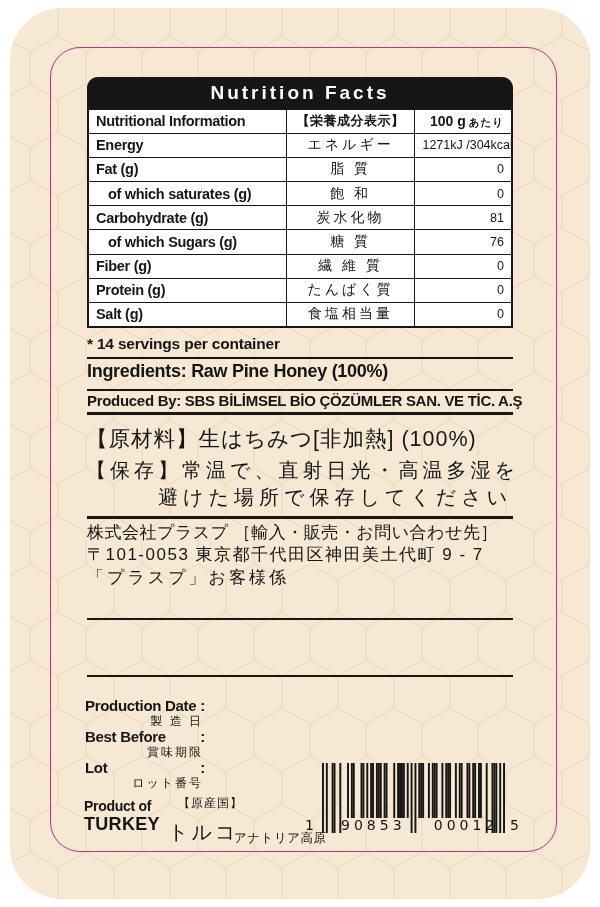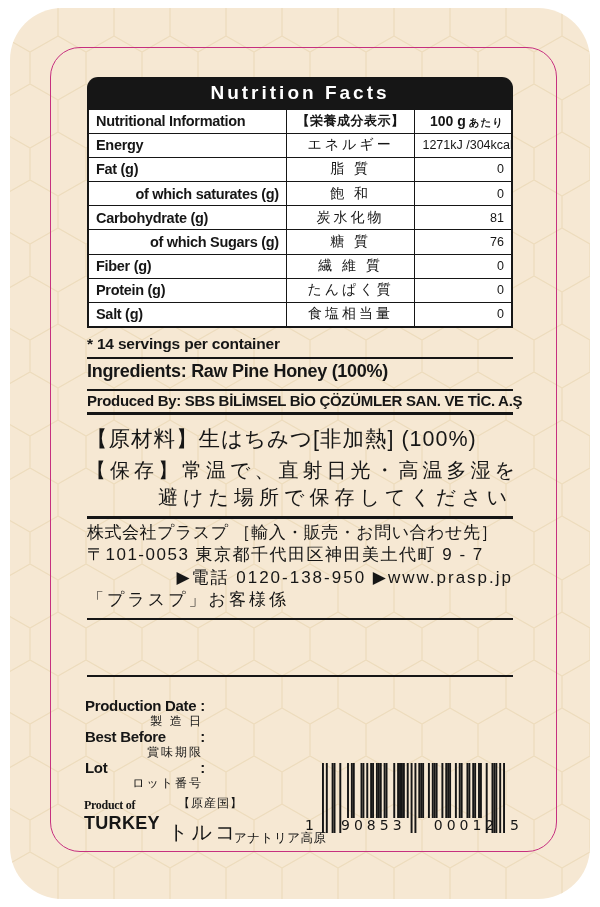--- a/index.html
+++ b/index.html
@@ -23,21 +23,21 @@
              font-weight:bold;font-size:19px;letter-spacing:3px;border-radius:11px 11px 0 0;}
   table.nt{width:426px;border-collapse:collapse;table-layout:fixed;background:#fff;}
   table.nt th,table.nt td{border:1.6px solid var(--ink);height:24.2px;padding:0 7px;overflow:hidden;white-space:nowrap;}
   table.nt{border:2.5px solid var(--ink);}
   .nt .c1{width:188px;text-align:left;font-weight:bold;font-size:14.5px;letter-spacing:-0.3px;}
   .nt .c2{width:122px;text-align:center;font-size:14px;letter-spacing:3px;}
   .nt thead .c2{font-size:13px;letter-spacing:0.5px;}
   .nt .c3{width:92px;text-align:right;font-size:12.5px;}
   .nt thead .c3 b{font-size:14px;}
   .nt thead .c3 .sm{font-size:10.5px;letter-spacing:1px;margin-left:3px;}
-  .nt td.ind{padding-left:19px;text-align:right;}
+  .nt td.ind{padding-left:19px;}
 
   .footnote{position:absolute;left:77px;top:327px;font-weight:bold;font-size:15.5px;letter-spacing:-0.2px;}
   .rule{position:absolute;left:77px;width:426px;height:2px;background:var(--ink);}
   .r1{top:349px;} .r2{top:381px;} .r3{top:404px;height:2.5px;} .r4{top:508px;height:2.5px;}
   .r5{top:610px;} .r6{top:667px;}
 
   .ing-line{position:absolute;left:77px;top:353px;font-size:18px;font-weight:bold;letter-spacing:-0.3px;}
   .ing-line .val{font-weight:bold;margin-top:32px;}
   .prod-line{position:absolute;left:77px;top:384px;font-size:15px;font-weight:bold;letter-spacing:-0.3px;}
 
@@ -53,21 +53,21 @@
 
   .warning{position:absolute;left:77px;top:616px;width:426px;font-size:19px;line-height:22.5px;letter-spacing:0.5px;}
 
   .dates{position:absolute;left:75px;top:689px;width:120px;}
   .dgroup{position:relative;margin-bottom:1px;}
   .den{position:relative;font-weight:bold;font-size:15px;letter-spacing:-0.3px;height:16px;}
   .den .colon{position:absolute;right:0;top:0;font-weight:bold;}
   .djp{font-size:12px;letter-spacing:2px;text-align:right;height:14px;padding-right:2px;}
 
   .origin-en{position:absolute;left:74px;top:790px;width:84px;text-align:left;}
-  .origin-en .po{display:block;font-weight:bold;font-size:12px;letter-spacing:-0.3px;font-family:Liberation Serif, serif;}
+  .origin-en .po{display:block;font-weight:bold;font-size:14px;letter-spacing:-0.3px;}
   .origin-en .tk{display:block;font-weight:bold;font-size:18px;letter-spacing:0.3px;}
   .origin-jp-label{position:absolute;left:168px;top:787px;font-size:12px;letter-spacing:1px;}
   .origin-jp-country{position:absolute;left:158px;top:811px;font-size:20px;letter-spacing:3px;}
   .origin-jp-region{position:absolute;left:224px;top:822px;font-size:12.5px;letter-spacing:0.5px;}
 
   .barcode{position:absolute;left:312px;top:755px;width:183px;height:70px;}
   .barcode svg{display:block;width:183px;height:70px;}
   .barcode rect{fill:var(--ink);}
   .bdigits{position:absolute;top:54px;height:16px;font-family:"DejaVu Sans",sans-serif;
            font-size:14px;color:var(--ink);}
@@ -159,21 +159,20 @@
       <div class="rule r3"></div>
 
       <div class="jp-ing">【原材料】生はちみつ[非加熱] (100%)</div>
       <div class="jp-sto1">【保存】常温で、直射日光・高温多湿を</div>
       <div class="jp-sto2">避けた場所で保存してください</div>
       <div class="rule r4"></div>
 
       <div class="importer">
         <div class="l1">株式会社プラスプ ［輸入・販売・お問い合わせ先］</div>
         <div class="l2">〒101-0053 東京都千代田区神田美土代町 9 - 7</div>
-        <div class="l3">▶電話 0120-138-950 ▶www.prasp.jp</div>
         <div class="l4">「プラスプ」お客様係</div>
       </div>
       <div class="rule r5"></div>
 
       <div class="rule r6"></div>
 
       <div class="dates">
         <div class="dgroup">
           <div class="den"><span>Production Date </span><span class="colon">:</span></div>
           <div class="djp">製 造 日</div>

